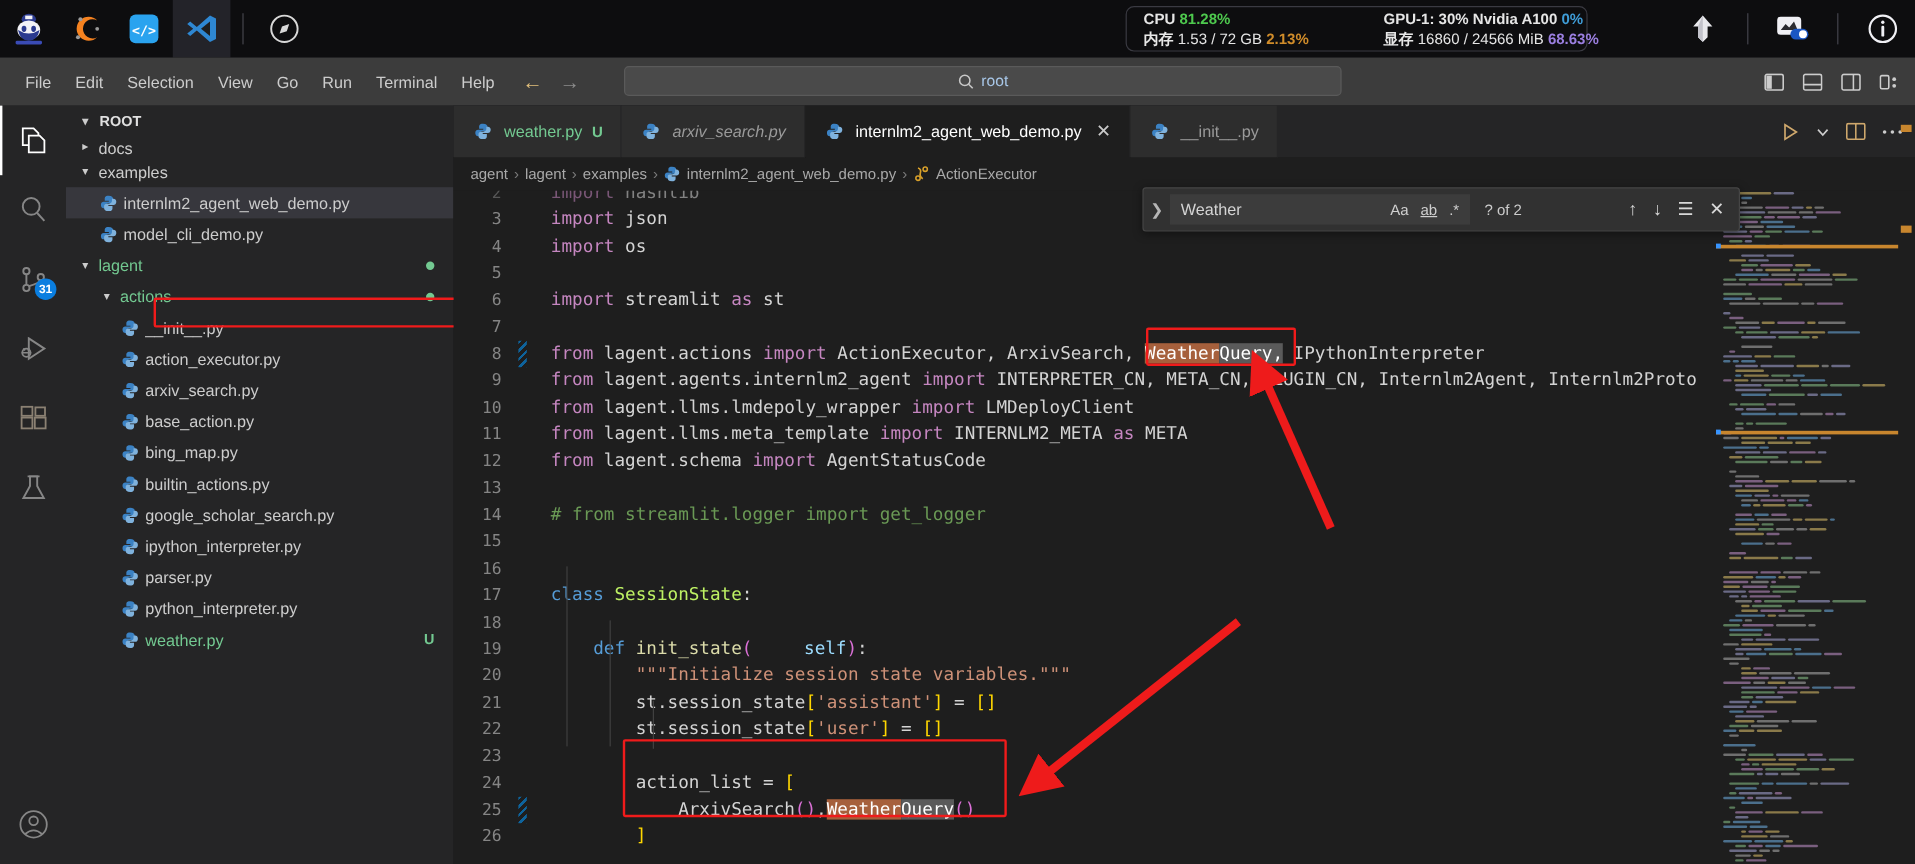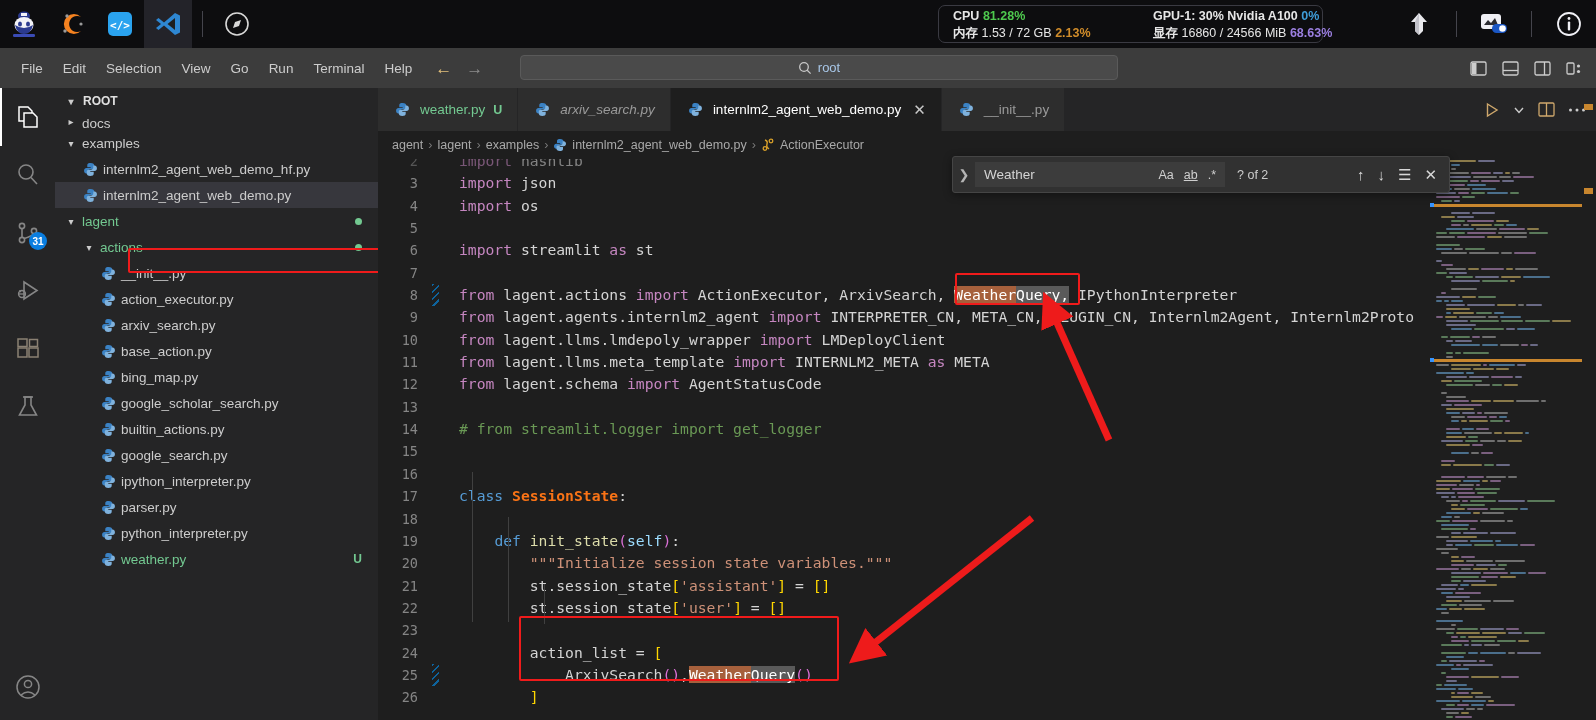--- a/index.html
+++ b/index.html
@@ -155,22 +155,22 @@
   .gutter-diff.mod {
     background: repeating-linear-gradient(135deg,#0e639c 0 2px,transparent 2px 5px);
   }
   .ctext { padding-left: 20px; }
   .ind-guide { position: absolute; width: 1px; background: #404040; }
 
   
   .t-kw   { color: #c586c0; }
   .t-kw2  { color: #569cd6; }
   .t-fn   { color: #dcdcaa; }
-  .t-cls  { color: #f97316; font-weight: bold; }
-  .t-var  { color: #9cdcfe; }
+  .t-cls  { color: #bef264; }
+  .t-var  { color: #9cdcfe; margin-left: 43px; }
   .t-str  { color: #ce9178; }
   .t-cmt  { color: #6a9955; }
   .t-brk1 { color: #ffd700; }
   .t-brk2 { color: #da70d6; }
   .t-plain{ color: #d4d4d4; }
   .m-cur  { background: #a6603c; color: #ffffff; }
   .m-sel  { background: #5a5a5a; color: #ffffff; }
 
   
   .findwidget {
@@ -409,37 +409,37 @@
     </div>
     <div class="tree" id="tree">
         <div class="tree-row clipped-top" style="padding-left: 8px;">
           <span class="chev">▸</span>
           <span class="tree-label">docs</span>
         </div>
         <div class="tree-row" style="padding-left: 8px;">
           <span class="chev">▾</span>
           <span class="tree-label">examples</span>
         </div>
+        <div class="tree-row selected" style="padding-left: 26px;">
+          <span class="pyicon">
+            <svg width="15" height="15" viewBox="0 0 14 14">
+              <path d="M7 1 c-3 0 -3 1.5 -3 2.5 V5 h3.2 v.7 H3.2 C2 5.7 1 6.6 1 8.2 S2 10.7 3.2 10.7 H4.4 V9 c0-1.3 1-2.2 2.3-2.2 h2 c1 0 1.8-.8 1.8-1.8 V3.5 C10.5 2 9.6 1 7 1z" fill="#3b82c4"></path>
+              <path d="M7 13 c3 0 3-1.5 3-2.5 V9 H6.8 v-.7 h4 C12 8.3 13 7.4 13 5.8 S12 3.3 10.8 3.3 H9.6 V5 c0 1.3-1 2.2-2.3 2.2 h-2 c-1 0-1.8.8-1.8 1.8 v1.5 C3.5 12 4.4 13 7 13z" fill="#7fb2dd"></path>
+            </svg>
+          </span>
+          <span class="tree-label">internlm2_agent_web_demo.py</span>
+        </div>
         <div class="tree-row" style="padding-left: 26px;">
           <span class="pyicon">
             <svg width="15" height="15" viewBox="0 0 14 14">
               <path d="M7 1 c-3 0 -3 1.5 -3 2.5 V5 h3.2 v.7 H3.2 C2 5.7 1 6.6 1 8.2 S2 10.7 3.2 10.7 H4.4 V9 c0-1.3 1-2.2 2.3-2.2 h2 c1 0 1.8-.8 1.8-1.8 V3.5 C10.5 2 9.6 1 7 1z" fill="#3b82c4"></path>
               <path d="M7 13 c3 0 3-1.5 3-2.5 V9 H6.8 v-.7 h4 C12 8.3 13 7.4 13 5.8 S12 3.3 10.8 3.3 H9.6 V5 c0 1.3-1 2.2-2.3 2.2 h-2 c-1 0-1.8.8-1.8 1.8 v1.5 C3.5 12 4.4 13 7 13z" fill="#7fb2dd"></path>
             </svg>
           </span>
-          <span class="tree-label">internlm2_agent_web_demo_hf.py</span>
-        </div>
-        <div class="tree-row selected" style="padding-left: 26px;">
-          <span class="pyicon">
-            <svg width="15" height="15" viewBox="0 0 14 14">
-              <path d="M7 1 c-3 0 -3 1.5 -3 2.5 V5 h3.2 v.7 H3.2 C2 5.7 1 6.6 1 8.2 S2 10.7 3.2 10.7 H4.4 V9 c0-1.3 1-2.2 2.3-2.2 h2 c1 0 1.8-.8 1.8-1.8 V3.5 C10.5 2 9.6 1 7 1z" fill="#3b82c4"></path>
-              <path d="M7 13 c3 0 3-1.5 3-2.5 V9 H6.8 v-.7 h4 C12 8.3 13 7.4 13 5.8 S12 3.3 10.8 3.3 H9.6 V5 c0 1.3-1 2.2-2.3 2.2 h-2 c-1 0-1.8.8-1.8 1.8 v1.5 C3.5 12 4.4 13 7 13z" fill="#7fb2dd"></path>
-            </svg>
-          </span>
-          <span class="tree-label">internlm2_agent_web_demo.py</span>
+          <span class="tree-label">model_cli_demo.py</span>
         </div>
         <div class="tree-row" style="padding-left: 8px;">
           <span class="chev">▾</span>
           <span class="tree-label g-green">lagent</span>
           <span class="dot-green"></span>
         </div>
         <div class="tree-row" style="padding-left: 26px;">
           <span class="chev">▾</span>
           <span class="tree-label g-green">actions</span>
           <span class="dot-green"></span>
@@ -489,39 +489,30 @@
           </span>
           <span class="tree-label">bing_map.py</span>
         </div>
         <div class="tree-row" style="padding-left: 44px;">
           <span class="pyicon">
             <svg width="15" height="15" viewBox="0 0 14 14">
               <path d="M7 1 c-3 0 -3 1.5 -3 2.5 V5 h3.2 v.7 H3.2 C2 5.7 1 6.6 1 8.2 S2 10.7 3.2 10.7 H4.4 V9 c0-1.3 1-2.2 2.3-2.2 h2 c1 0 1.8-.8 1.8-1.8 V3.5 C10.5 2 9.6 1 7 1z" fill="#3b82c4"></path>
               <path d="M7 13 c3 0 3-1.5 3-2.5 V9 H6.8 v-.7 h4 C12 8.3 13 7.4 13 5.8 S12 3.3 10.8 3.3 H9.6 V5 c0 1.3-1 2.2-2.3 2.2 h-2 c-1 0-1.8.8-1.8 1.8 v1.5 C3.5 12 4.4 13 7 13z" fill="#7fb2dd"></path>
             </svg>
           </span>
+          <span class="tree-label">builtin_actions.py</span>
+        </div>
+        <div class="tree-row" style="padding-left: 44px;">
+          <span class="pyicon">
+            <svg width="15" height="15" viewBox="0 0 14 14">
+              <path d="M7 1 c-3 0 -3 1.5 -3 2.5 V5 h3.2 v.7 H3.2 C2 5.7 1 6.6 1 8.2 S2 10.7 3.2 10.7 H4.4 V9 c0-1.3 1-2.2 2.3-2.2 h2 c1 0 1.8-.8 1.8-1.8 V3.5 C10.5 2 9.6 1 7 1z" fill="#3b82c4"></path>
+              <path d="M7 13 c3 0 3-1.5 3-2.5 V9 H6.8 v-.7 h4 C12 8.3 13 7.4 13 5.8 S12 3.3 10.8 3.3 H9.6 V5 c0 1.3-1 2.2-2.3 2.2 h-2 c-1 0-1.8.8-1.8 1.8 v1.5 C3.5 12 4.4 13 7 13z" fill="#7fb2dd"></path>
+            </svg>
+          </span>
           <span class="tree-label">google_scholar_search.py</span>
-        </div>
-        <div class="tree-row" style="padding-left: 44px;">
-          <span class="pyicon">
-            <svg width="15" height="15" viewBox="0 0 14 14">
-              <path d="M7 1 c-3 0 -3 1.5 -3 2.5 V5 h3.2 v.7 H3.2 C2 5.7 1 6.6 1 8.2 S2 10.7 3.2 10.7 H4.4 V9 c0-1.3 1-2.2 2.3-2.2 h2 c1 0 1.8-.8 1.8-1.8 V3.5 C10.5 2 9.6 1 7 1z" fill="#3b82c4"></path>
-              <path d="M7 13 c3 0 3-1.5 3-2.5 V9 H6.8 v-.7 h4 C12 8.3 13 7.4 13 5.8 S12 3.3 10.8 3.3 H9.6 V5 c0 1.3-1 2.2-2.3 2.2 h-2 c-1 0-1.8.8-1.8 1.8 v1.5 C3.5 12 4.4 13 7 13z" fill="#7fb2dd"></path>
-            </svg>
-          </span>
-          <span class="tree-label">builtin_actions.py</span>
-        </div>
-        <div class="tree-row" style="padding-left: 44px;">
-          <span class="pyicon">
-            <svg width="15" height="15" viewBox="0 0 14 14">
-              <path d="M7 1 c-3 0 -3 1.5 -3 2.5 V5 h3.2 v.7 H3.2 C2 5.7 1 6.6 1 8.2 S2 10.7 3.2 10.7 H4.4 V9 c0-1.3 1-2.2 2.3-2.2 h2 c1 0 1.8-.8 1.8-1.8 V3.5 C10.5 2 9.6 1 7 1z" fill="#3b82c4"></path>
-              <path d="M7 13 c3 0 3-1.5 3-2.5 V9 H6.8 v-.7 h4 C12 8.3 13 7.4 13 5.8 S12 3.3 10.8 3.3 H9.6 V5 c0 1.3-1 2.2-2.3 2.2 h-2 c-1 0-1.8.8-1.8 1.8 v1.5 C3.5 12 4.4 13 7 13z" fill="#7fb2dd"></path>
-            </svg>
-          </span>
-          <span class="tree-label">google_search.py</span>
         </div>
         <div class="tree-row" style="padding-left: 44px;">
           <span class="pyicon">
             <svg width="15" height="15" viewBox="0 0 14 14">
               <path d="M7 1 c-3 0 -3 1.5 -3 2.5 V5 h3.2 v.7 H3.2 C2 5.7 1 6.6 1 8.2 S2 10.7 3.2 10.7 H4.4 V9 c0-1.3 1-2.2 2.3-2.2 h2 c1 0 1.8-.8 1.8-1.8 V3.5 C10.5 2 9.6 1 7 1z" fill="#3b82c4"></path>
               <path d="M7 13 c3 0 3-1.5 3-2.5 V9 H6.8 v-.7 h4 C12 8.3 13 7.4 13 5.8 S12 3.3 10.8 3.3 H9.6 V5 c0 1.3-1 2.2-2.3 2.2 h-2 c-1 0-1.8.8-1.8 1.8 v1.5 C3.5 12 4.4 13 7 13z" fill="#7fb2dd"></path>
             </svg>
           </span>
           <span class="tree-label">ipython_interpreter.py</span>
         </div>

